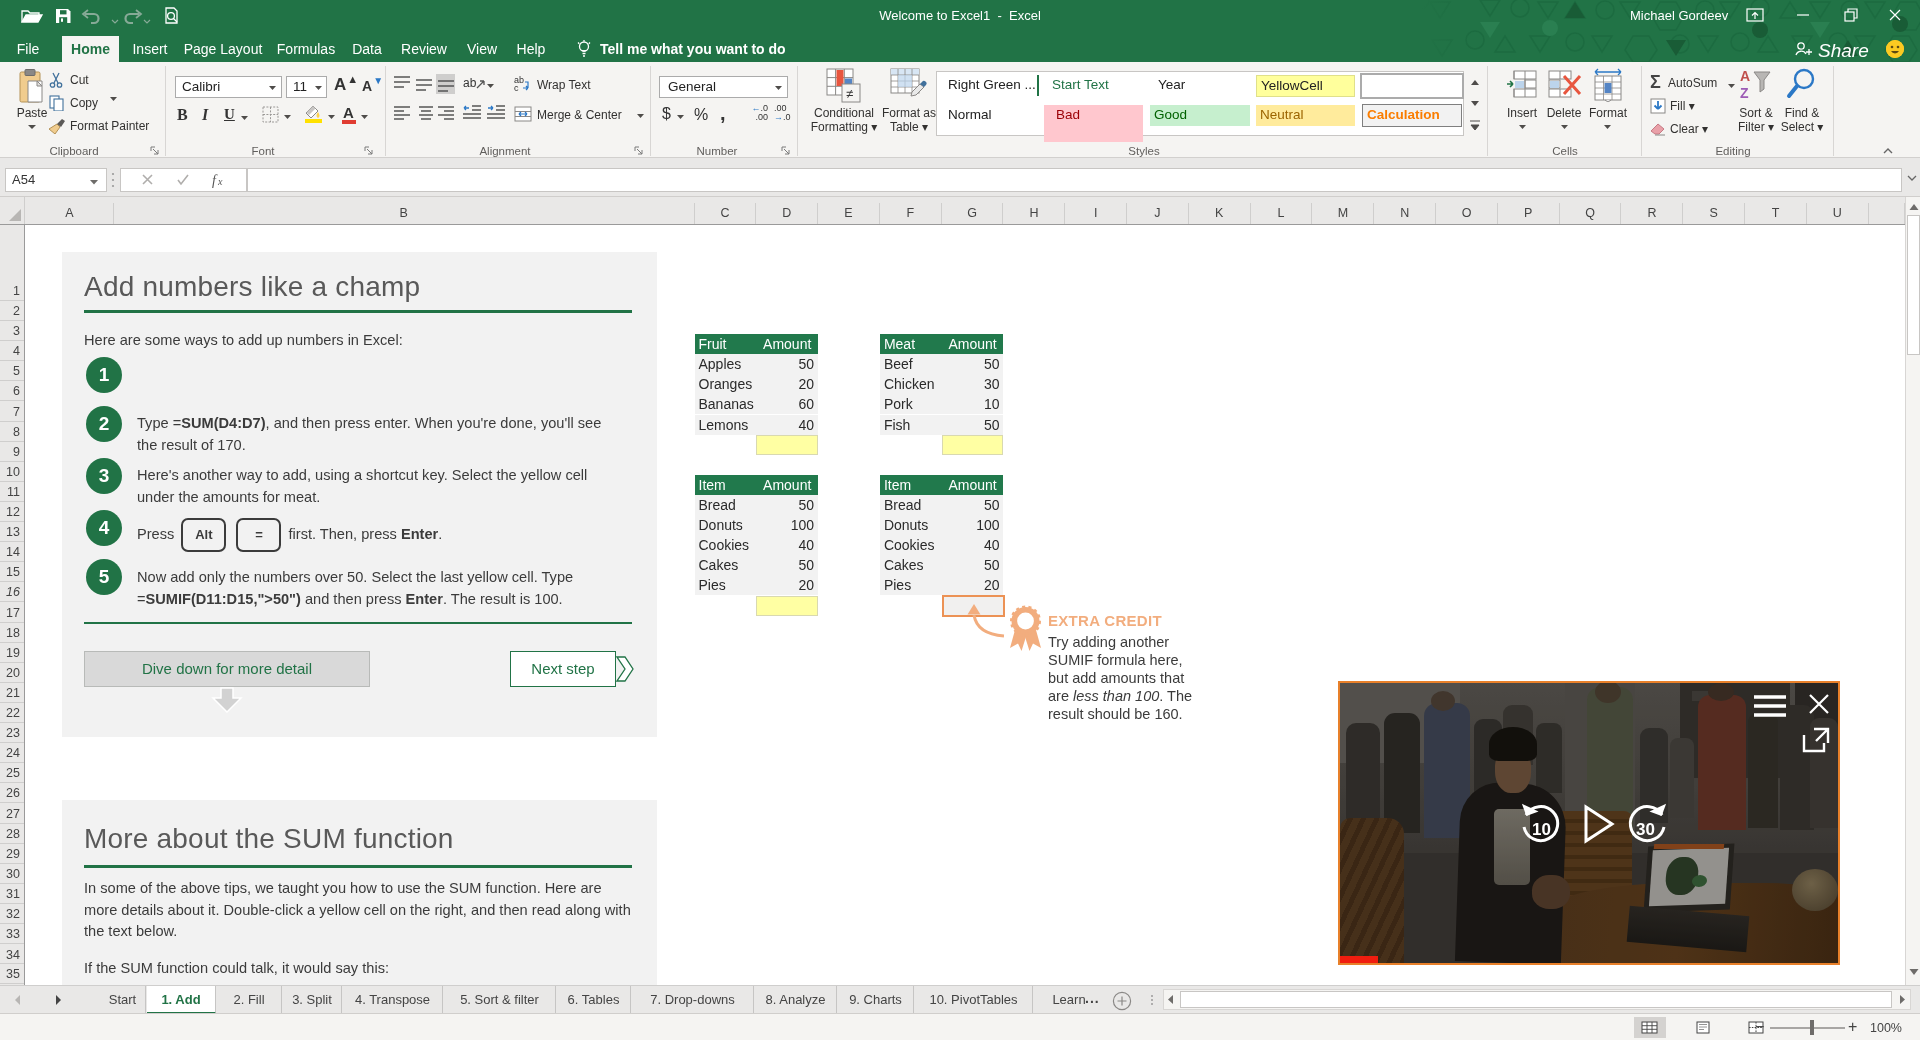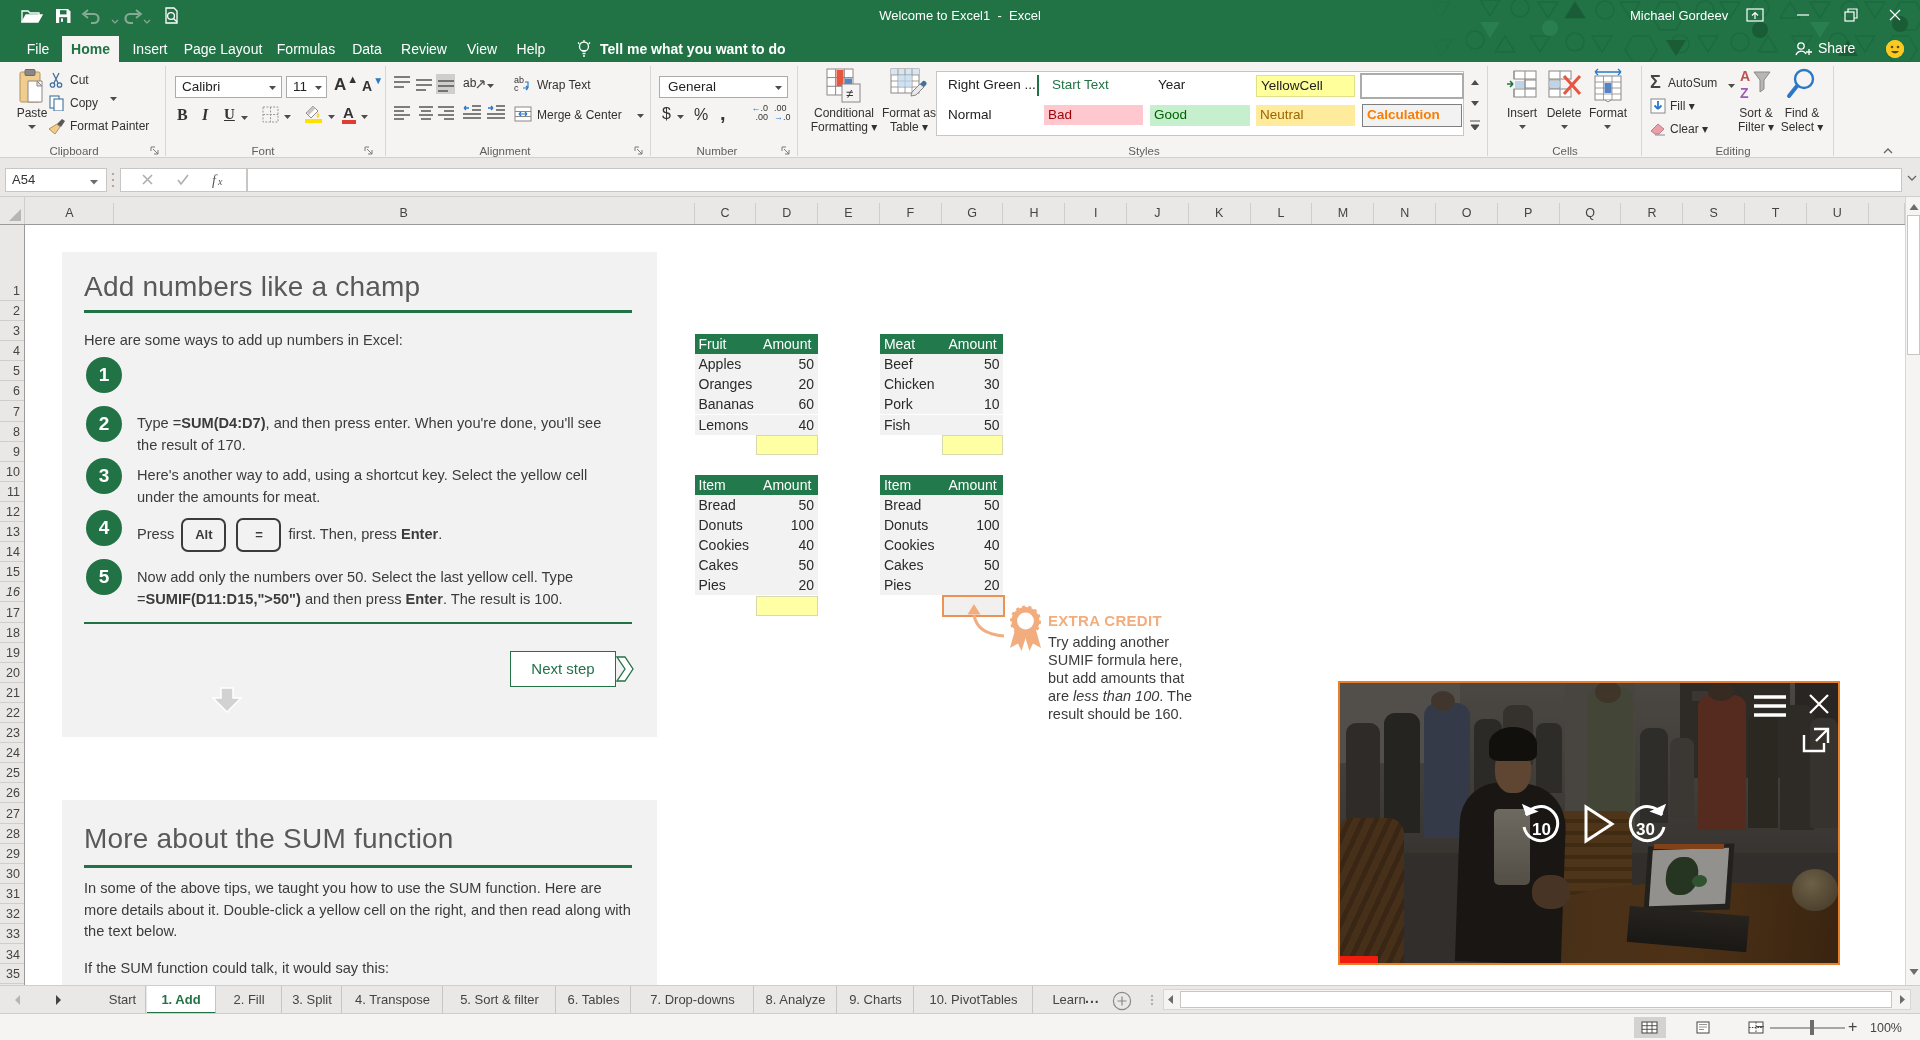--- a/index.html
+++ b/index.html
@@ -5,21 +5,21 @@
 * { margin:0; padding:0; box-sizing:border-box; }
 html,body { width:1920px; height:1040px; overflow:hidden; }
 body { font-family:"Liberation Sans", sans-serif; position:relative; background:#fff; }
 .abs { position:absolute; }
 
 
 #titlebar { left:0; top:0; width:1920px; height:30px; background:#217346; }
 #menurow { left:0; top:30px; width:1920px; height:32px; background:#217346; }
 #title-text { top:8px; left:0; width:1920px; text-align:center; color:#fff; font-size:13px; }
 #user-name { top:8px; left:1630px; color:#fff; font-size:13px; }
-#share { top:40px; left:1818px; color:#fff; font-size:14px; }
+#share { top:40px; left:1818px; color:#fff; font-size:19px;font-style:italic; }
 #smiley { top:40px; left:1886px; width:18px; height:18px; border-radius:50%; background:#fbca22; }
 
 
 .mtab { top:36px; height:26px; color:#fff; font-size:14px; line-height:26px; text-align:center; }
 #tab-home { top:36px; left:62px; width:57px; height:26px; background:#f5f4f2; color:#217346; font-weight:bold; text-align:center; line-height:26px; font-size:14px; }
 
 
 #ribbon { left:0; top:62px; width:1920px; height:96px; background:#f5f4f2; border-bottom:1px solid #d2d0ce; }
 .grplabel { top:83px; font-size:11.5px; color:#605e5c; text-align:center; }
 .gsep { top:4px; width:1px; height:90px; background:#d8d6d4; }
@@ -178,21 +178,21 @@
 <div class="abs" id="smiley">
   <svg width="18" height="18" viewBox="0 0 18 18">
     <circle cx="9" cy="9" r="9" fill="#fbca22"></circle>
     <circle cx="6" cy="7" r="1.3" fill="#5d4a12"></circle>
       <circle cx="12" cy="7" r="1.3" fill="#5d4a12"></circle>
     <path d="M5 11 a4.5 4.5 0 0 0 8 0 z" fill="#5d4a12"></path>
   </svg>
 </div>
 
 <div class="abs" id="tab-home">Home</div>
-<div class="abs mtab" style="left:20px;width:36px;">File</div>
+<div class="abs mtab" style="left:10px;width:36px;">File</div>
 <div class="abs mtab" style="left:130px;width:40px;">Insert</div>
 <div class="abs mtab" style="left:182px;width:82px;">Page Layout</div>
 <div class="abs mtab" style="left:274px;width:64px;">Formulas</div>
 <div class="abs mtab" style="left:348px;width:38px;">Data</div>
 <div class="abs mtab" style="left:398px;width:52px;">Review</div>
 <div class="abs mtab" style="left:462px;width:40px;">View</div>
 <div class="abs mtab" style="left:512px;width:38px;">Help</div>
 <svg class="abs" style="left:576px;top:40px;width:16px;height:18px" viewBox="0 0 16 18">
   <g stroke="#fff" fill="none" stroke-width="1.3">
     <circle cx="8" cy="6.5" r="4.5"></circle>
@@ -398,21 +398,21 @@
   <div class="abs rbtn-label" style="left:865px;top:44px;width:88px;text-align:center">Format as</div>
   <div class="abs rbtn-label" style="left:865px;top:58px;width:88px;text-align:center">Table ▾</div>
 
   <div class="abs" style="left:936px;top:9px;width:528px;height:65px;background:#fff;border:1px solid #c8c6c4"></div>
   <div class="abs" style="left:944px;top:13px;width:95px;height:21px;font-size:13.5px;color:#222;padding:2px 4px;border-right:2px solid #217346;white-space:nowrap;overflow:hidden">Right Green ...</div>
   <div class="abs" style="left:1048px;top:13px;width:94px;height:21px;font-size:13.5px;color:#217346;padding:2px 4px">Start Text</div>
   <div class="abs" style="left:1154px;top:13px;width:94px;height:21px;font-size:13.5px;color:#222;padding:2px 4px">Year</div>
   <div class="abs" style="left:1256px;top:13px;width:99px;height:22px;font-size:13.5px;color:#222;background:#ffff9c;border:1px solid #e0e08a;padding:2px 4px">YellowCell</div>
   <div class="abs" style="left:1360px;top:11px;width:104px;height:26px;background:#fff;border:2px solid #ababab"></div>
   <div class="abs" style="left:944px;top:43px;width:95px;height:21px;font-size:13.5px;color:#222;padding:2px 4px">Normal</div>
-  <div class="abs" style="left:1044px;top:43px;width:99px;height:20px;font-size:13.5px;color:#9c0006;background:#ffc7ce;padding:2px 4px">Bad</div>
+  <div class="abs" style="left:1044px;top:43px;width:99px;height:37px;font-size:13.5px;color:#9c0006;background:#ffc7ce;padding:2px 12px">Bad</div>
   <div class="abs" style="left:1150px;top:43px;width:100px;height:21px;font-size:13.5px;color:#006100;background:#c6efce;padding:2px 4px">Good</div>
   <div class="abs" style="left:1256px;top:43px;width:99px;height:21px;font-size:13.5px;color:#9c6500;background:#ffeb9c;padding:2px 4px">Neutral</div>
   <div class="abs" style="left:1362px;top:42px;width:100px;height:23px;font-size:13.5px;font-weight:bold;color:#fa7d00;background:#f2f2f2;border:1px solid #7f7f7f;padding:2px 4px">Calculation</div>
   <svg class="abs" style="left:1466px;top:11px;width:18px;height:62px" viewBox="0 0 18 62">
     <path d="M5 12 l4 -5 l4 5 z" fill="#4e4c4a"></path>
     <path d="M5 28 l8 0 l-4 5 z" fill="#4e4c4a"></path>
     <path d="M4 48 h10 M5 52 l8 0 l-4 5 z" stroke="#4e4c4a" fill="#4e4c4a"></path>
   </svg>
 
   <svg class="abs" style="left:1506px;top:8px;width:32px;height:30px" viewBox="0 0 32 30">
@@ -589,20 +589,21 @@
   <div class="step-circle" style="left:61px;top:181px">2</div>
   <div class="steptext" style="left:112px;top:188px;width:480px">Type =<b>SUM(D4:D7)</b>, and then press enter. When you're done, you'll see the result of 170.</div>
   <div class="step-circle" style="left:61px;top:233px">3</div>
   <div class="steptext" style="left:112px;top:240px;width:480px">Here's another way to add, using a shortcut key. Select the yellow cell under the amounts for meat.</div>
   <div class="step-circle" style="left:61px;top:285px">4</div>
   <div class="steptext" style="left:112px;top:293px;width:480px">Press <span class="key" style="width:45px;padding:4px 0;margin:0 3px">Alt</span> <span class="key" style="width:45px;padding:4px 0;margin:0 3px">=</span> first. Then, press <b>Enter</b>.</div>
   <div class="step-circle" style="left:61px;top:334px">5</div>
   <div class="steptext" style="left:112px;top:342px;width:480px">Now add only the numbers over 50. Select the last yellow cell. Type =<b>SUMIF(D11:D15,"&gt;50")</b> and then press <b>Enter</b>. The result is 100.</div>
   <div class="abs grule" style="left:59px;top:397px;width:548px;height:2px"></div>
 
+  <div class="abs" style="left:59px;top:426px;width:286px;height:36px;background:#d9d9d9;border:1px solid #b8bab8;color:#217346;font-size:15px;text-align:center;line-height:34px">Dive down for more detail</div>
   <svg class="abs" style="left:186px;top:462px;width:32px;height:26px" viewBox="0 0 32 26">
     <path d="M10 1 h12 v10 h8 L16 25 L2 11 h8 z" fill="#d2d2d2" stroke="#ffffff" stroke-width="1.5"></path>
   </svg>
   <div class="abs" style="left:485px;top:426px;width:106px;height:36px;background:#fff;border:1px solid #217346;color:#217346;font-size:15px;text-align:center;line-height:34px">Next step</div>
   <svg class="abs" style="left:591px;top:424px;width:20px;height:40px" viewBox="0 0 20 40">
     <path d="M1 8 h8 L17 20 L9 32 H1 L9 20 Z" fill="#fff" stroke="#217346" stroke-width="1.3"></path>
   </svg>
 
   <div class="abs" style="left:59px;top:598px;">
       <h1 class="big">More about the SUM function</h1>

